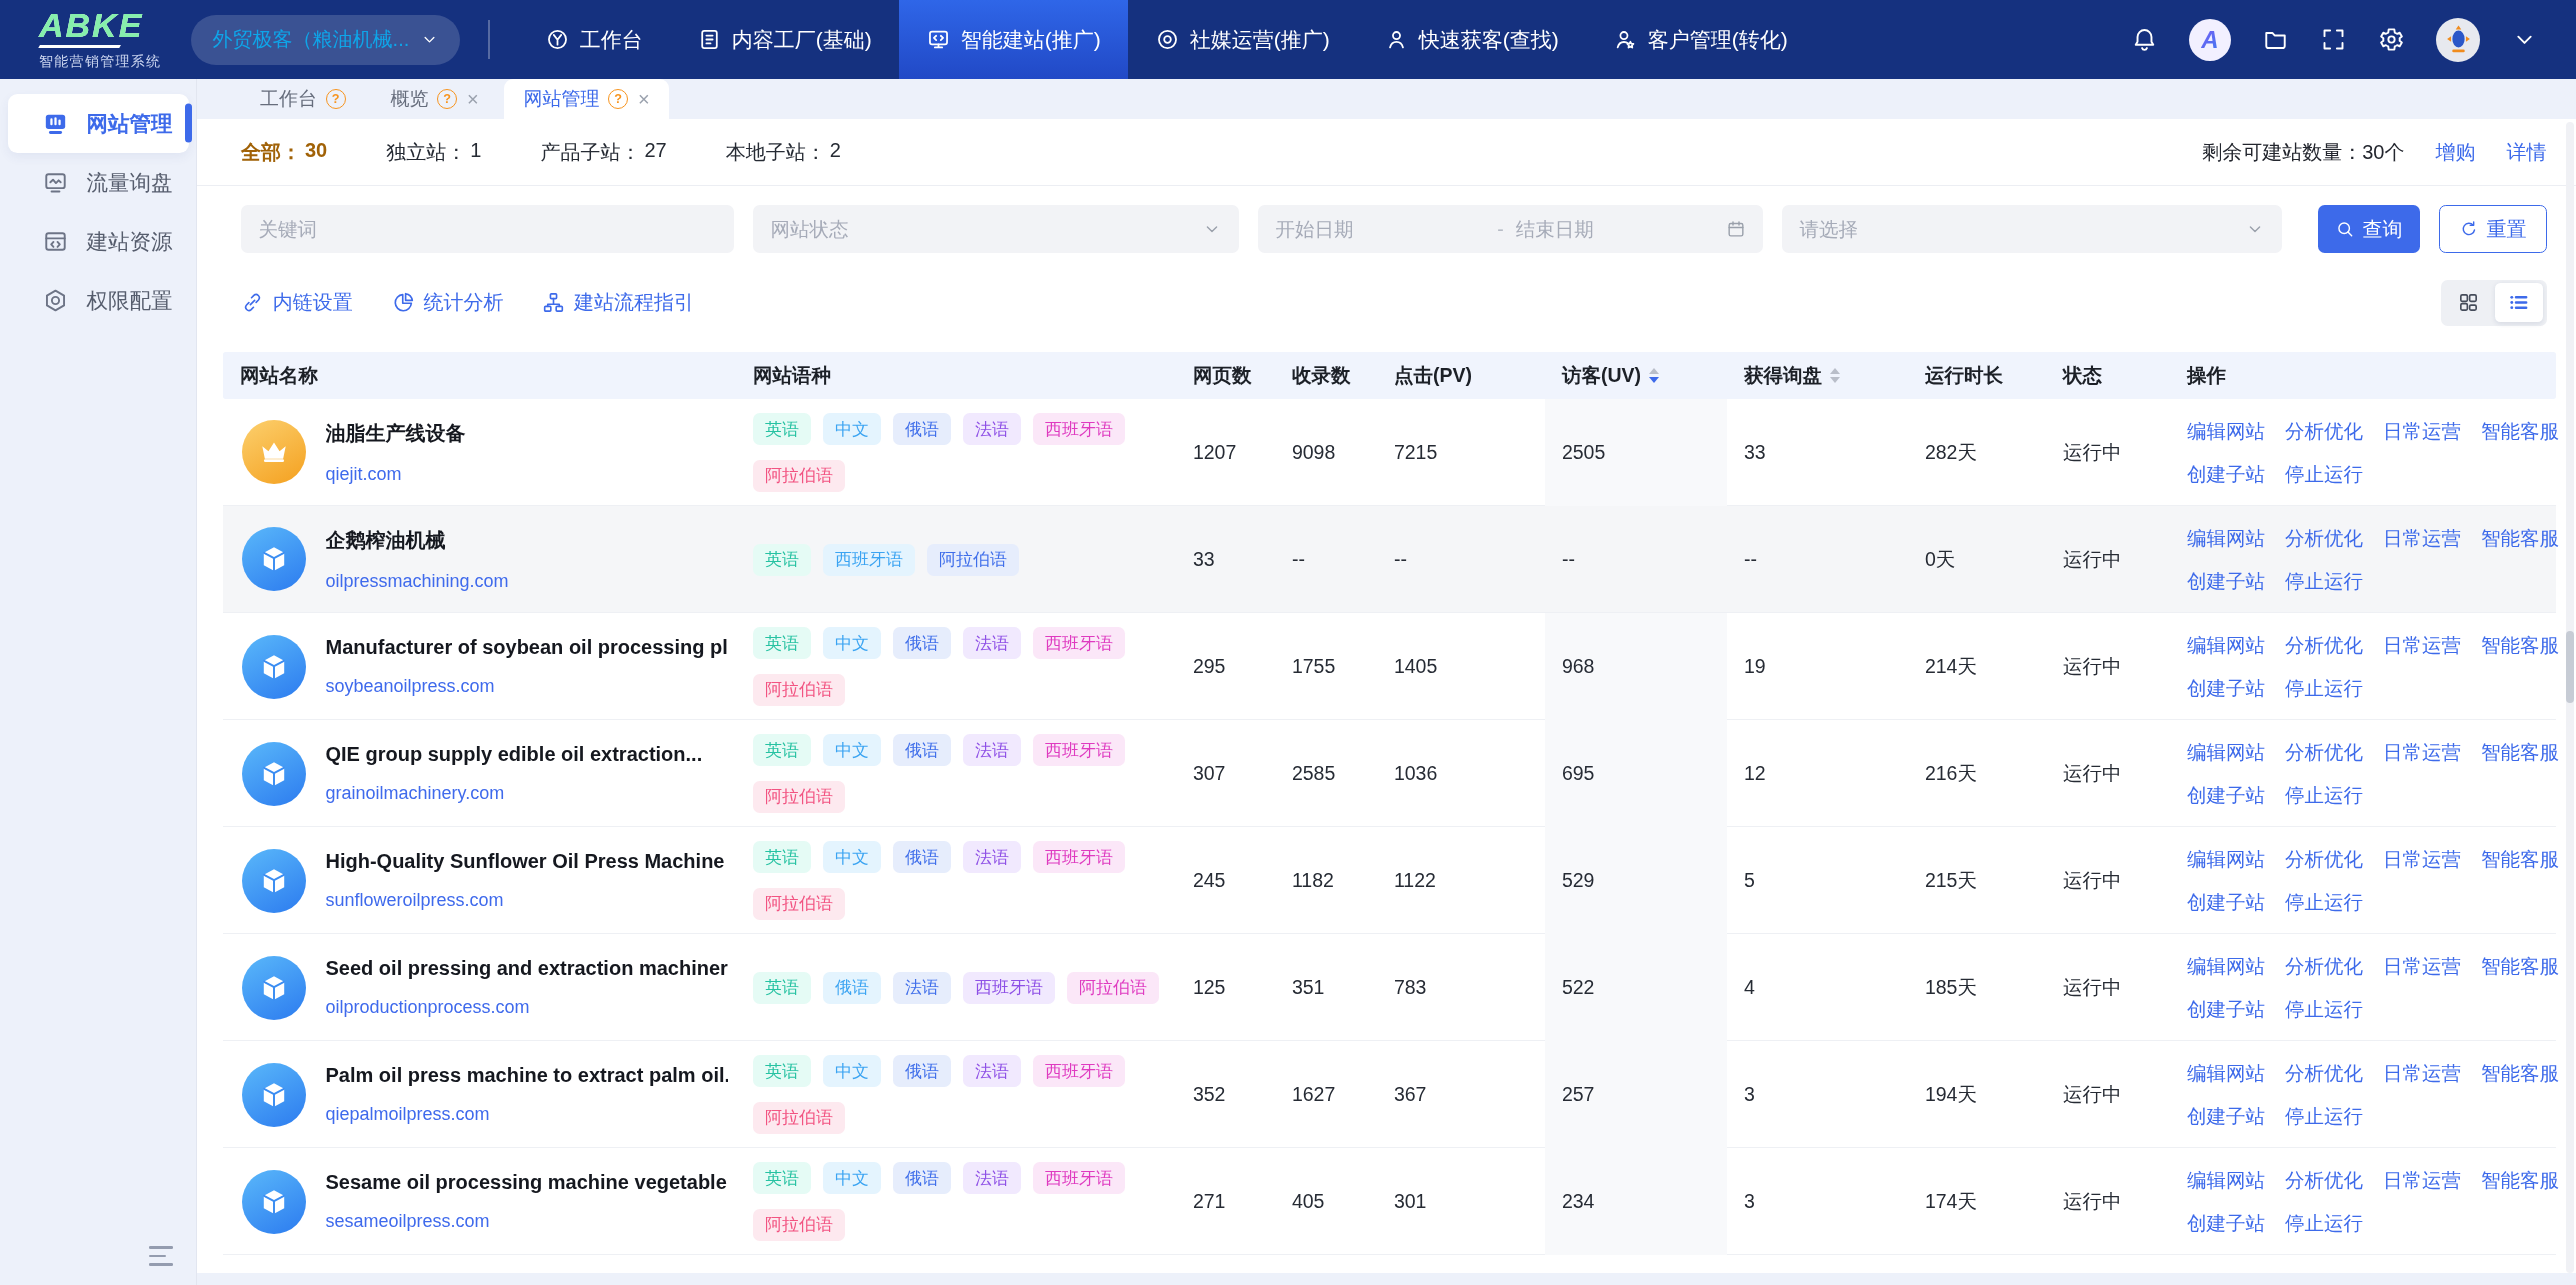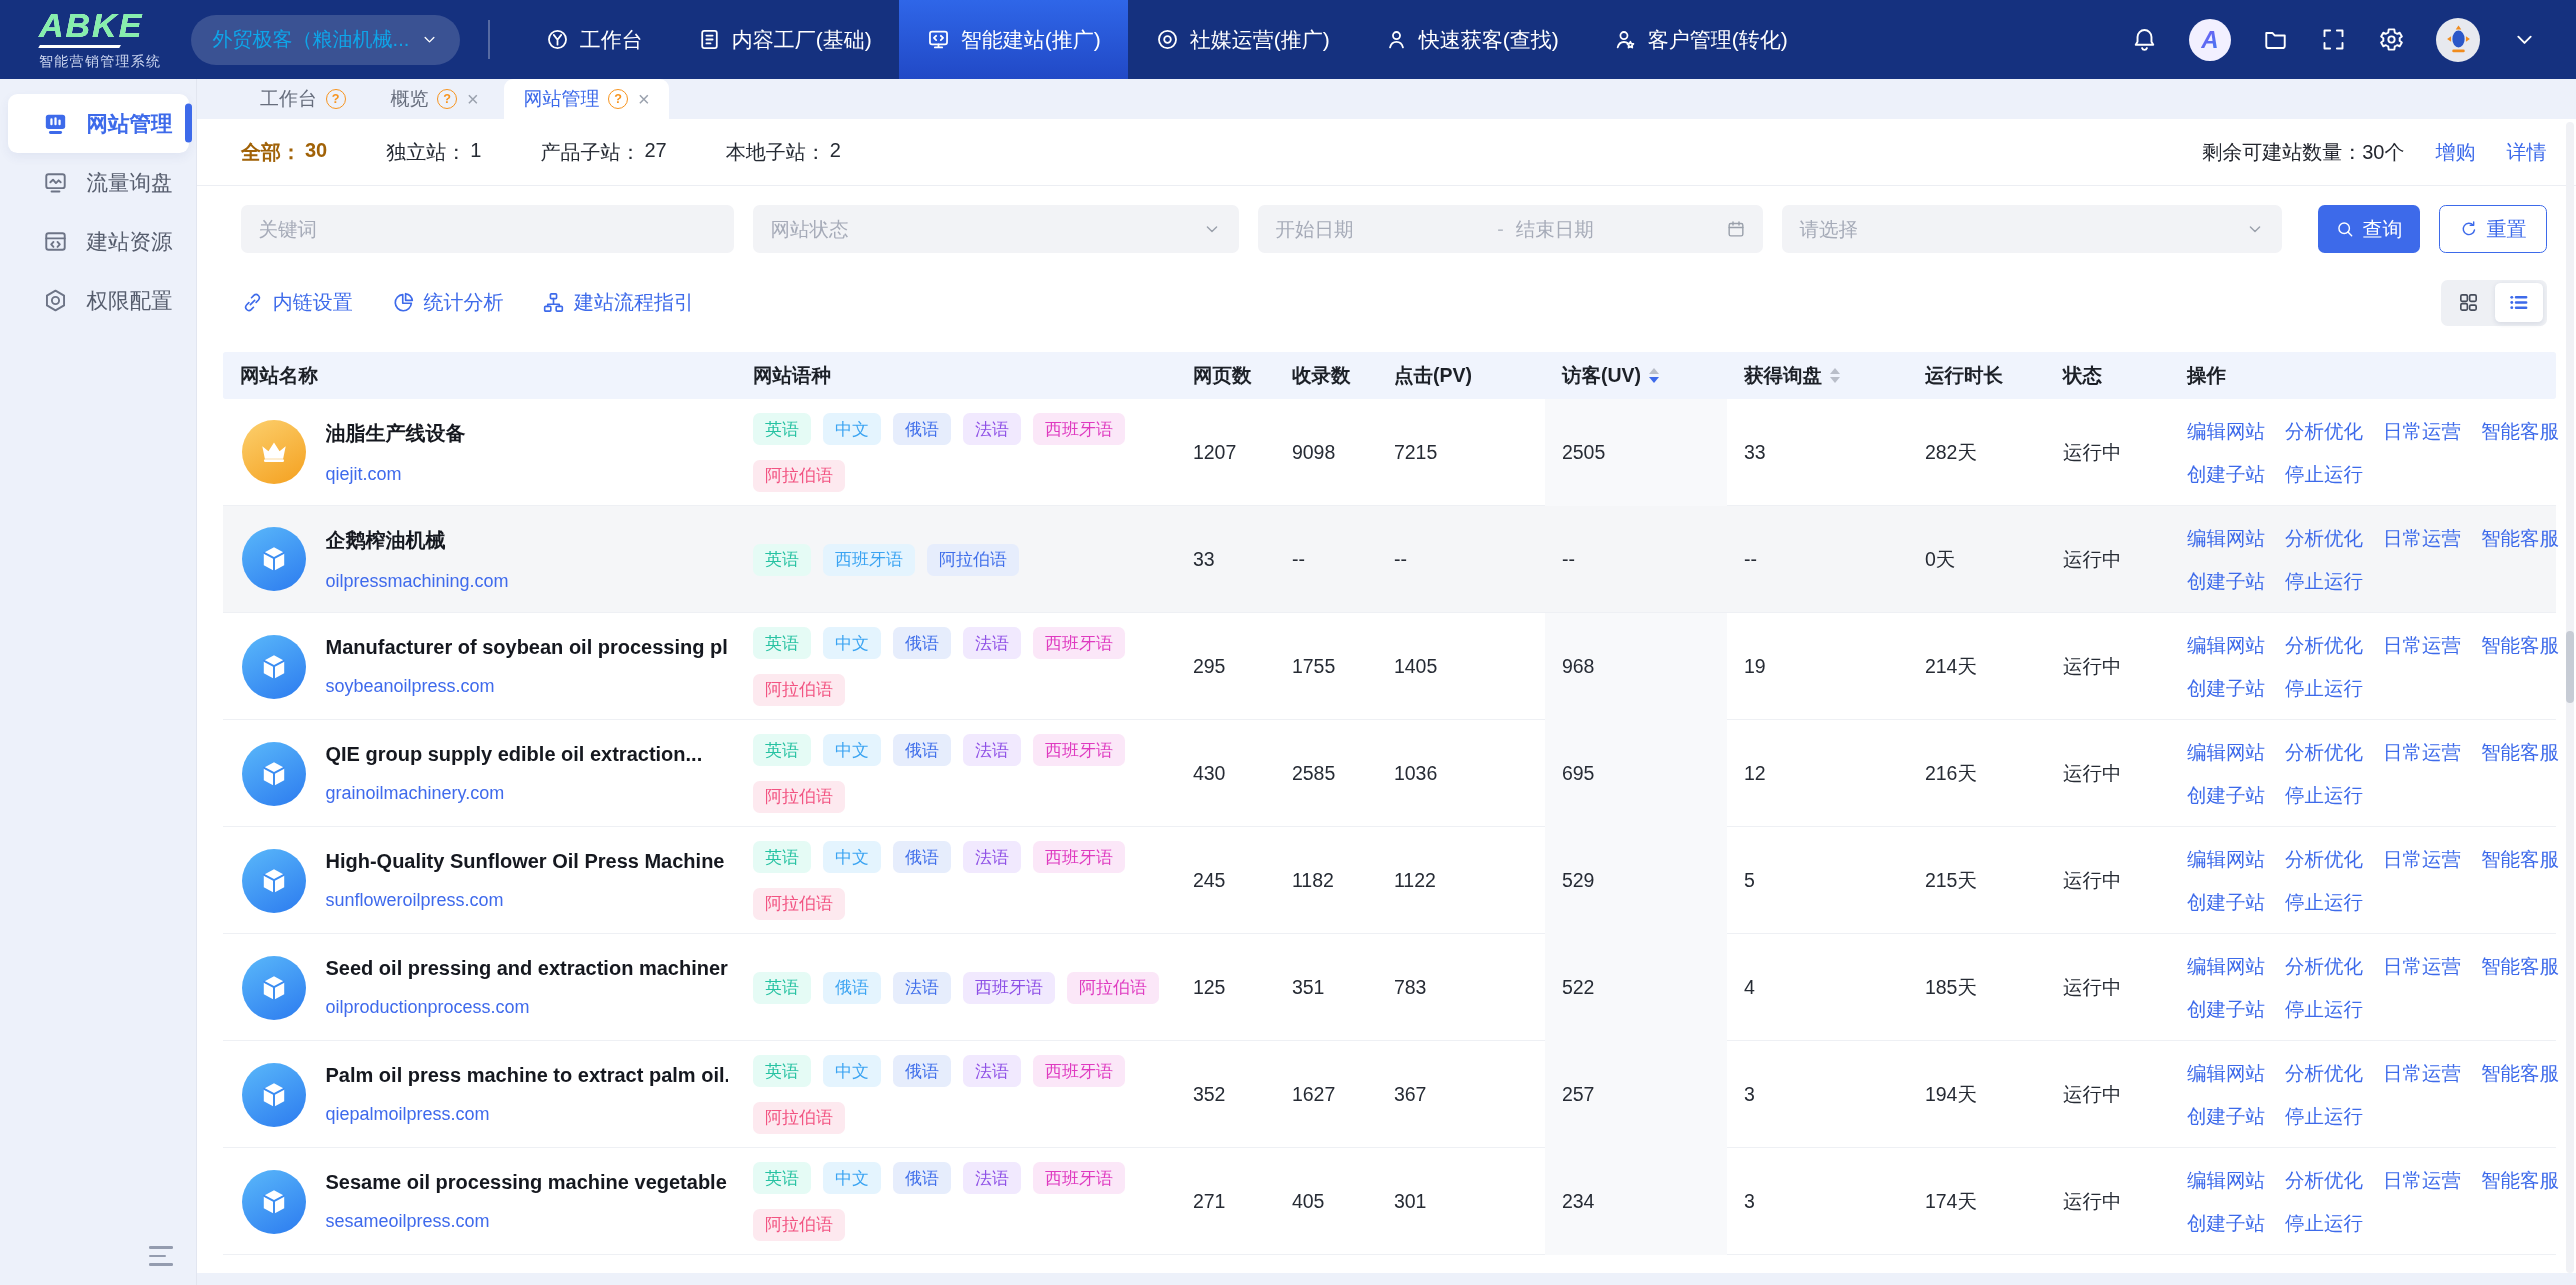--- a/index.html
+++ b/index.html
@@ -566,21 +566,21 @@
                   <span class="tag" style="background: rgb(228, 244, 254); color: rgb(59, 164, 242);">中文</span>
                   <span class="tag" style="background: rgb(230, 237, 252); color: rgb(63, 110, 234);">俄语</span>
                   <span class="tag" style="background: rgb(241, 233, 254); color: rgb(142, 80, 230);">法语</span>
                   <span class="tag" style="background: rgb(251, 231, 248); color: rgb(223, 59, 192);">西班牙语</span>
                 </div>
                 <div class="tagline">
                   <span class="tag" style="background: rgb(253, 233, 239); color: rgb(242, 83, 129);">阿拉伯语</span>
                 </div>
               </div>
             </div>
-            <div class="td">430</div>
+            <div class="td">307</div>
             <div class="td">2585</div>
             <div class="td">1036</div>
             <div class="td uv-col">695</div>
             <div class="td">12</div>
             <div class="td">216天</div>
             <div class="td">运行中</div>
             <div class="td ops">
               <div class="ops-line">
                 <a>编辑网站</a>
                 <a>分析优化</a>

